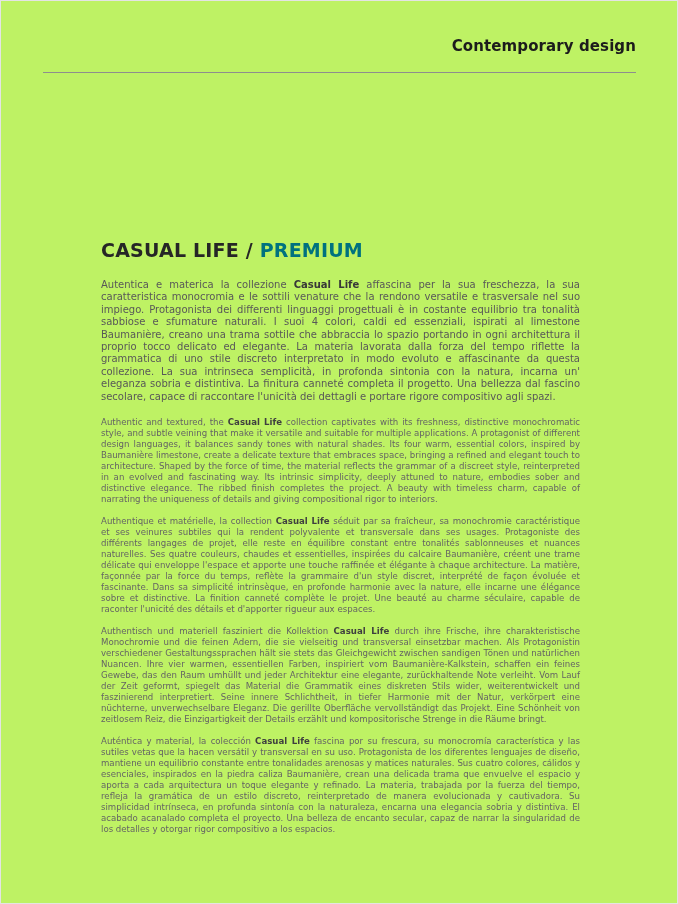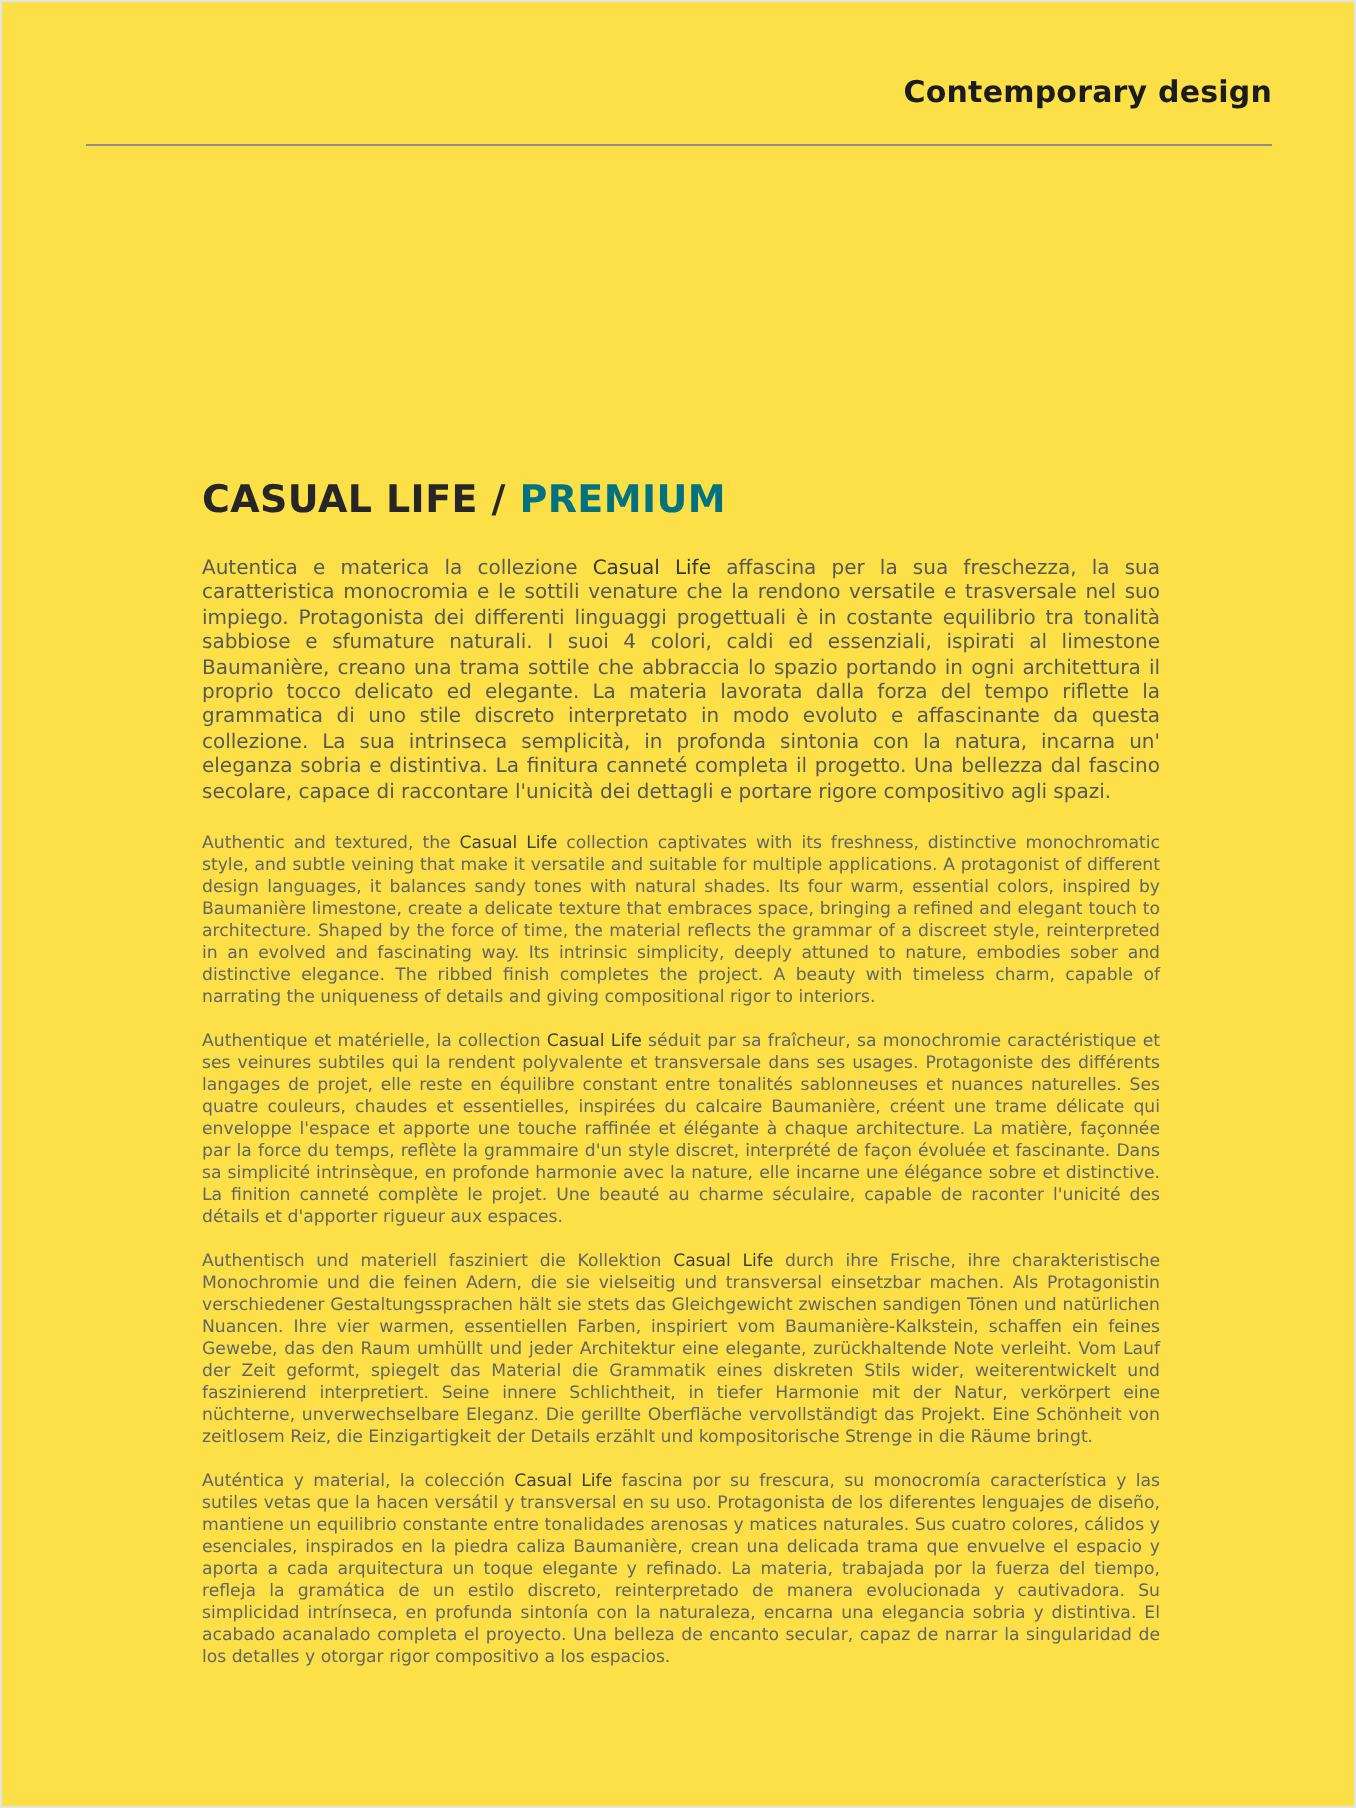--- a/index.html
+++ b/index.html
@@ -5,21 +5,21 @@
   html, body {
     margin: 0;
     padding: 0;
     background: #ffffff;
   }
   .page {
     position: relative;
     width: 678px;
     height: 904px;
     box-sizing: border-box;
-    background: #fde047;
+    background: #bef264;
     border: 1px solid #e4e4e4;
     font-family: "DejaVu Sans", "Liberation Sans", sans-serif;
     overflow: hidden;
   }
   .page-header {
     position: absolute;
     top: 36px;
     left: 42px;
     right: 41px;
     text-align: right;
@@ -62,21 +62,21 @@
     font-size: 8.6px;
     line-height: 1.28;
   }
   .para.lead {
     font-size: 10px;
     line-height: 1.24;
     color: #585858;
     margin-bottom: 14px;
   }
   .para strong {
-    font-weight: normal;
+    font-weight: bold;
     color: #3f3f3f;
   }
   .para.lead strong {
     color: #383838;
   }
 </style>
 </head>
 <body>
 
 <div class="page">

